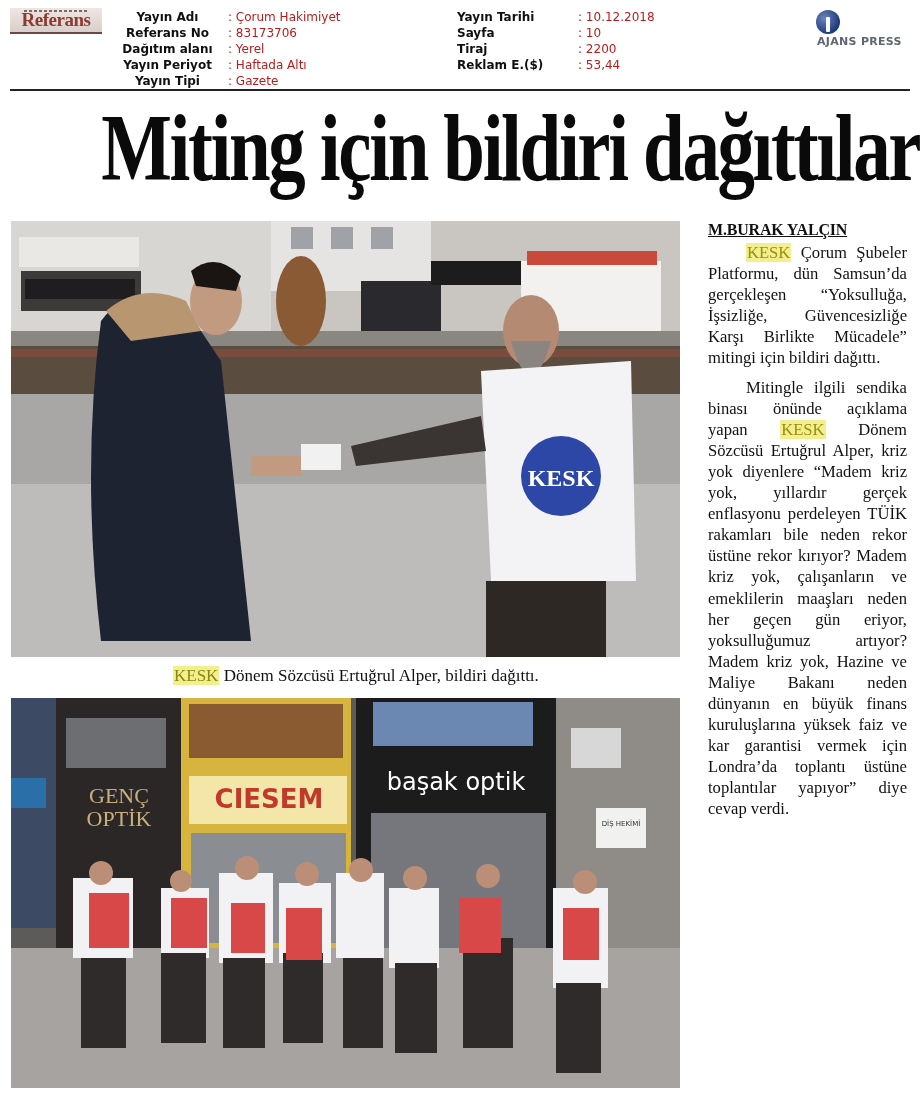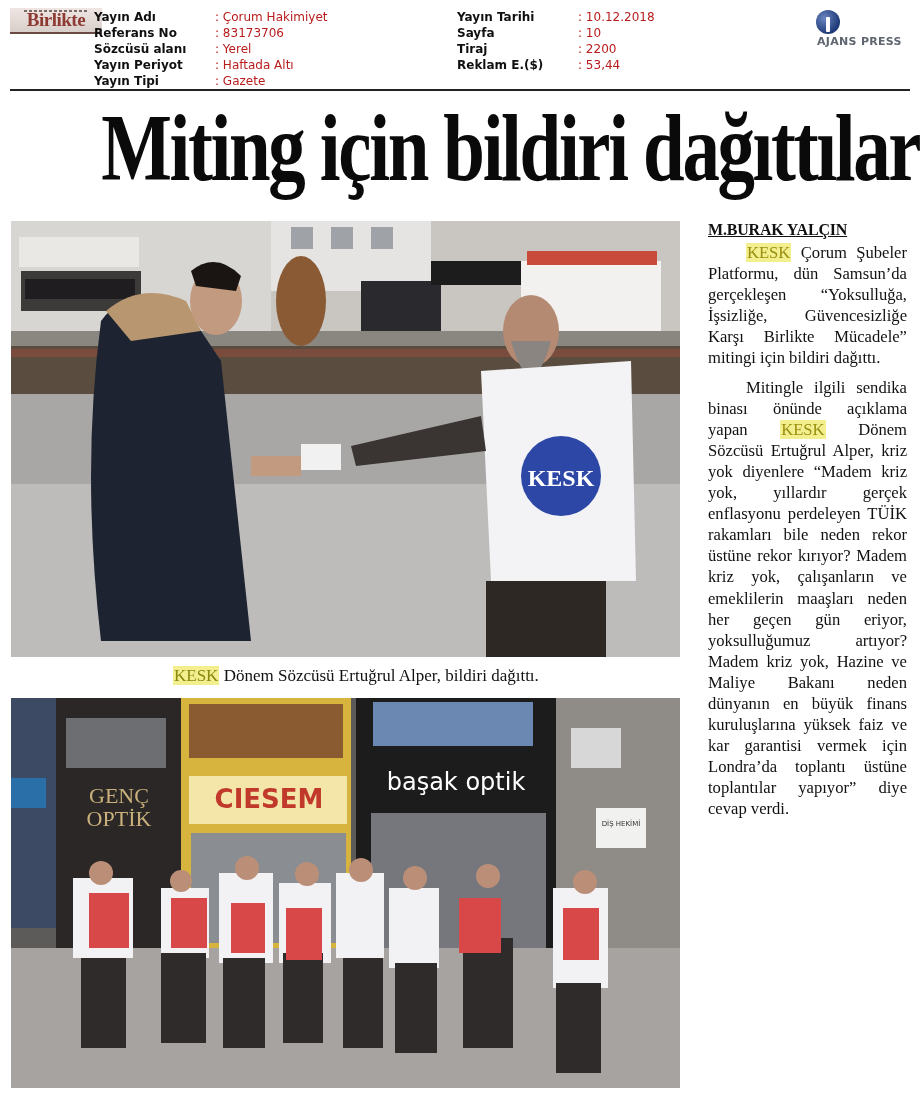--- a/index.html
+++ b/index.html
@@ -17,21 +17,21 @@
     color: #8c3a32; letter-spacing: -0.5px; overflow: hidden;
   }
   .pub-logo::before {
     content: ""; position: absolute; left: 14px; right: 14px; top: 2px; height: 2px;
     background: repeating-linear-gradient(90deg, #7a6a66 0 3px, transparent 3px 5px);
   }
   .meta-col { position: absolute; top: 9px; font-size: 12px; line-height: 16px; }
   .meta-col .row { display: flex; height: 16px; }
   .meta-col .k { font-weight: bold; color: #101010; }
   .meta-col .v { color: #b91c1c; }
-  .meta-left { left: 94px; }
+  .meta-left { left: 107px; text-align: center; }
   .meta-left .k { width: 121px; }
   .meta-right { left: 457px; }
   .meta-right .k { width: 121px; }
 
   .agency-logo { position: absolute; left: 816px; top: 10px; width: 100px; height: 40px; text-decoration: underline; }
   .agency-mark {
     position: absolute; left: 0; top: 0; width: 24px; height: 24px; border-radius: 50%;
     background: radial-gradient(circle at 35% 35%, #6a86c0, #1f3a78 70%);
   }
   .agency-mark::after {
@@ -79,33 +79,33 @@
     font-family: "Liberation Serif", serif; font-size: 16.6px; line-height: 21.1px;
     color: #111; text-align: justify; hyphens: manual;
   }
   .article p { text-indent: 38px; margin-bottom: 8px; }
   .article .hl { color: #9a8f10; }
 </style>
 </head>
 <body>
 
 <div class="meta-header">
-  <div class="pub-logo">Birlikte</div>
+  <div class="pub-logo">Referans</div>
 
   <div class="meta-col meta-left">
     <div class="row">
       <span class="k">Yayın Adı</span>
       <span class="v">: Çorum Hakimiyet</span>
     </div>
     <div class="row">
       <span class="k">Referans No</span>
       <span class="v">: 83173706</span>
     </div>
     <div class="row">
-      <span class="k">Sözcüsü alanı</span>
+      <span class="k">Dağıtım alanı</span>
       <span class="v">: Yerel</span>
     </div>
     <div class="row">
       <span class="k">Yayın Periyot</span>
       <span class="v">: Haftada Altı</span>
     </div>
     <div class="row">
       <span class="k">Yayın Tipi</span>
       <span class="v">: Gazete</span>
     </div>

